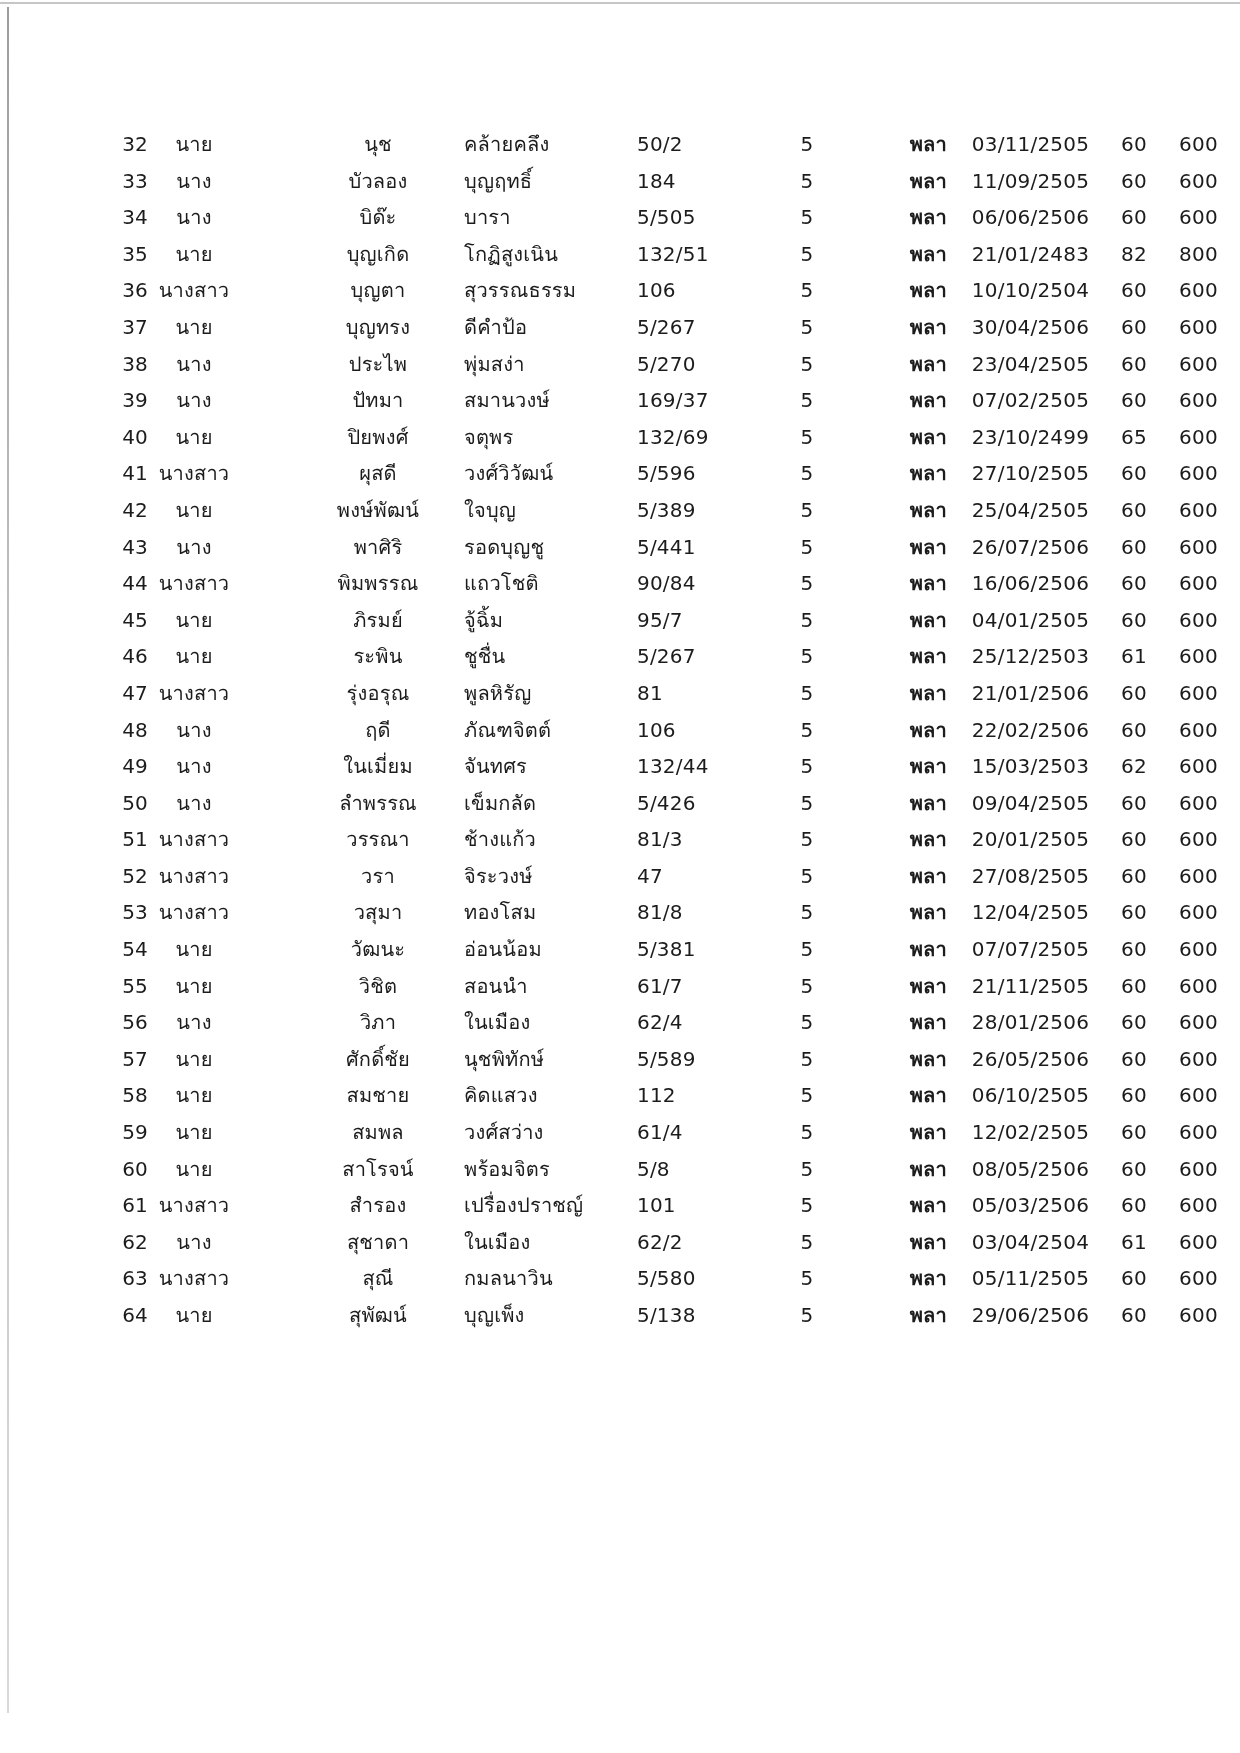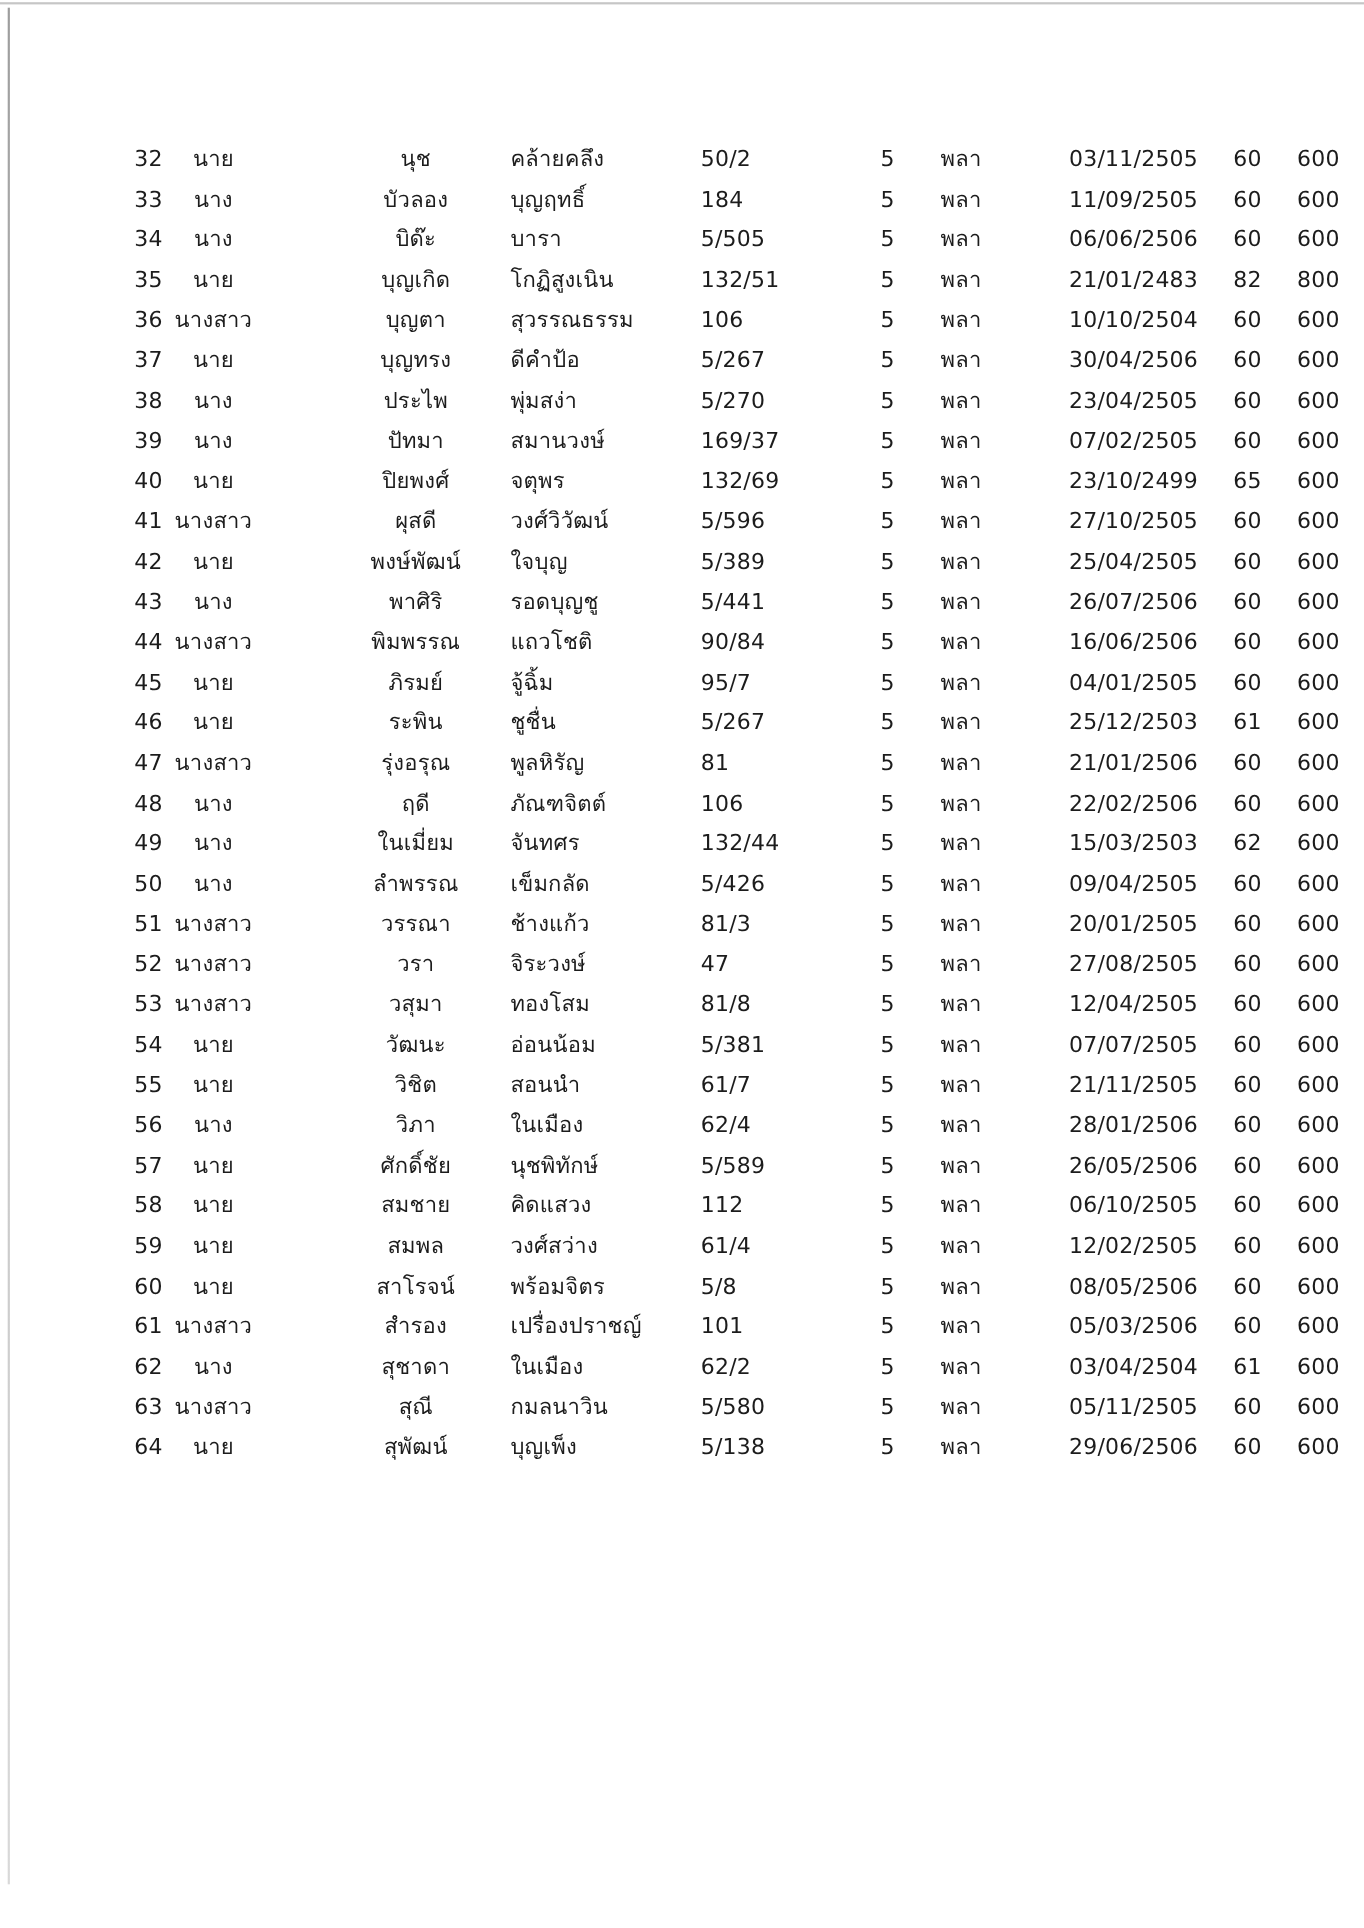--- a/index.html
+++ b/index.html
@@ -49,21 +49,21 @@
     color: #1c1c1c;
     white-space: nowrap;
     letter-spacing: 0.2px;
   }
   .c-no        { left: 80px;   width: 68px;  text-align: right;  }
   .c-title     { left: 148px;  width: 92px;  text-align: center;   }
   .c-first     { left: 245px;  width: 170px; text-align: center; margin-left: 48px;   }
   .c-last      { left: 464px;  width: 215px; text-align: left;   }
   .c-house     { left: 637px;  width: 145px; }
   .c-moo       { left: 777px;  width: 60px;  text-align: center; }
-  .c-tambon    { left: 855px;  width: 92px;  text-align: left; }
+  .c-tambon    { left: 855px;  width: 92px;  text-align: right; font-weight: bold; }
   .c-date      { left: 960px;  width: 141px; text-align: center; }
   .c-age       { left: 1104px; width: 60px;  text-align: center; }
   .c-amount    { left: 1150px; width: 97px;  text-align: center; }
 </style>
 </head>
 <body>
 
 <div class="sheet">
   <div class="scan-top-edge"></div>
   <div class="scan-left-edge"></div>

